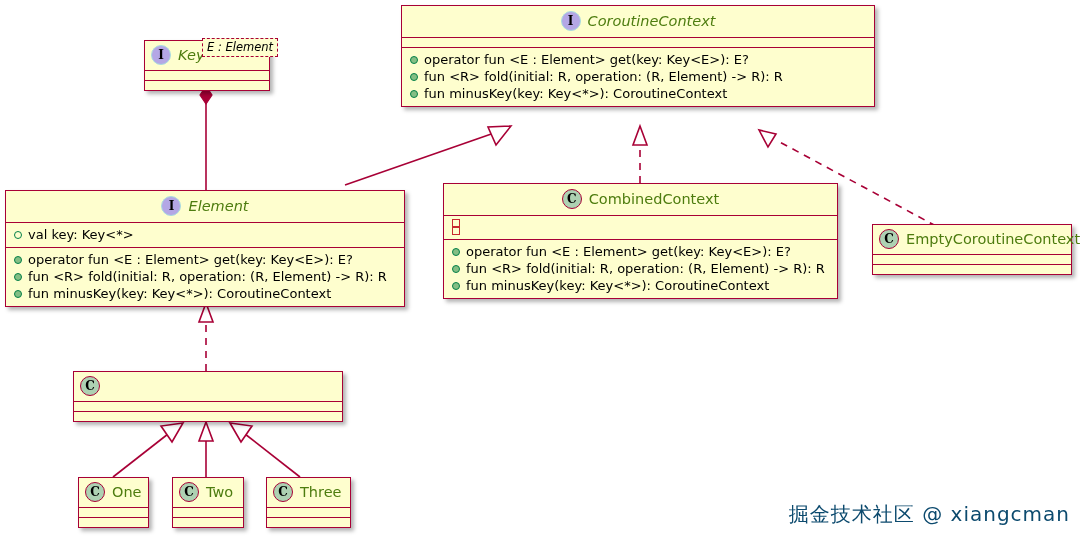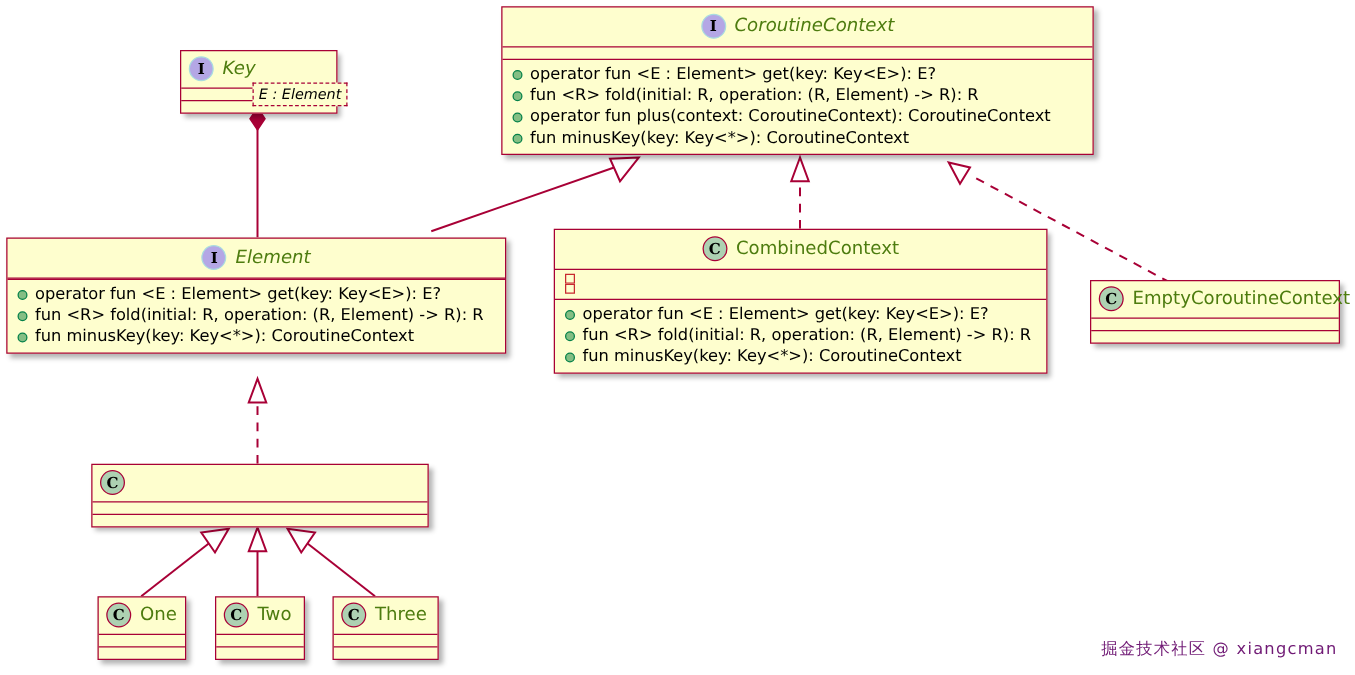--- a/index.html
+++ b/index.html
@@ -139,22 +139,22 @@
     height: 540px;
     z-index: 2;
     pointer-events: none;
   }
 
   
   #watermark {
     position: absolute;
     right: 14px;
     bottom: 12px;
-    font-size: 13px;
-    color: #701a75;
+    font-size: 20px;
+    color: #0c4a6e;
     letter-spacing: 1px;
     white-space: nowrap;
     text-shadow: 1px 1px 0 rgba(255,255,255,0.9);
     z-index: 9;
   }
 </style>
 </head>
 <body>
 
 <div id="canvas">
@@ -210,56 +210,58 @@
   <div class="uml-class" style="left:144px; top:40px; width:126px;">
     <div class="uml-header left">
       <span class="stereo interface">I</span>
       <span class="uml-title italic">Key</span>
     </div>
     <div class="sep"></div>
     <div class="uml-section empty"></div>
     <div class="sep"></div>
     <div class="uml-section empty"></div>
   </div>
-  <div class="generic-box" style="left:202px; top:38px;margin-top:28px;">E : Element</div>
+  <div class="generic-box" style="left:202px; top:38px;">E : Element</div>
 
   <div class="uml-class" style="left:401px; top:5px; width:474px;">
     <div class="uml-header">
       <span class="stereo interface">I</span>
       <span class="uml-title italic">CoroutineContext</span>
     </div>
     <div class="sep"></div>
     <div class="uml-section empty"></div>
     <div class="sep"></div>
     <div class="uml-section">
       <div class="member">
         <span class="vis public-method"></span>
         <span>operator fun &lt;E : Element&gt; get(key: Key&lt;E&gt;): E?</span>
       </div>
       <div class="member">
         <span class="vis public-method"></span>
         <span>fun &lt;R&gt; fold(initial: R, operation: (R, Element) -&gt; R): R</span>
       </div>
       <div class="member">
         <span class="vis public-method"></span>
-        <span>operator fun plus(context: CoroutineContext): CoroutineContext</span>
-      </div>
-      <div class="member">
-        <span class="vis public-method"></span>
         <span>fun minusKey(key: Key&lt;*&gt;): CoroutineContext</span>
       </div>
     </div>
   </div>
 
   <div class="uml-class" style="left:5px; top:190px; width:400px;">
     <div class="uml-header">
       <span class="stereo interface">I</span>
       <span class="uml-title italic">Element</span>
     </div>
     <div class="sep"></div>
+    <div class="uml-section">
+      <div class="member">
+        <span class="vis public-field"></span>
+        <span>val key: Key&lt;*&gt;</span>
+      </div>
+    </div>
     <div class="sep"></div>
     <div class="uml-section">
       <div class="member">
         <span class="vis public-method"></span>
         <span>operator fun &lt;E : Element&gt; get(key: Key&lt;E&gt;): E?</span>
       </div>
       <div class="member">
         <span class="vis public-method"></span>
         <span>fun &lt;R&gt; fold(initial: R, operation: (R, Element) -&gt; R): R</span>
       </div>

